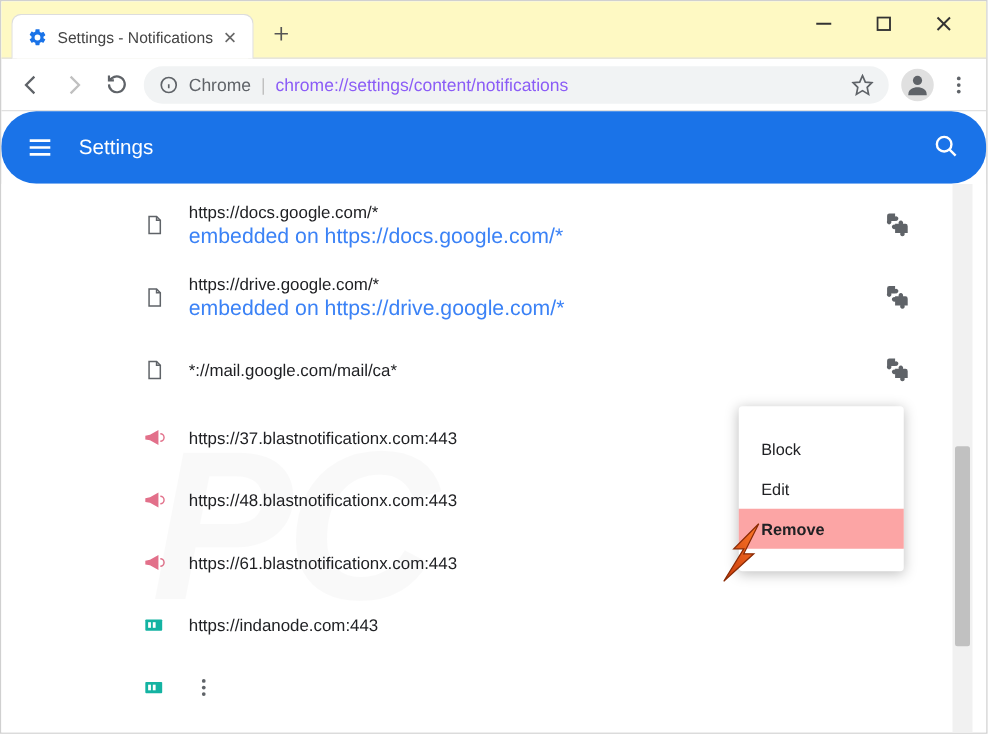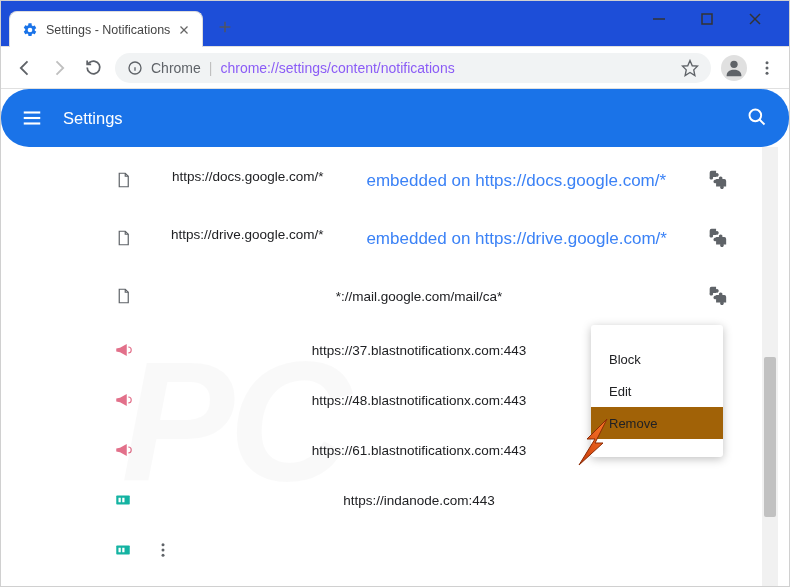--- a/index.html
+++ b/index.html
@@ -1,19 +1,19 @@
 <!DOCTYPE html>
 <html><head>
 <meta charset="utf-8">
 <style>
 * { margin: 0; padding: 0; box-sizing: border-box; font-family: "Segoe UI", Arial, sans-serif; }
 body { width: 790px; height: 587px; background: #fff; position: relative; overflow: hidden; border: 1px solid #d0d0d0; }
 
 
-.titlebar { height: 46px; background: #1d4ed8; display: flex; align-items: flex-start; border-bottom: 1px solid #e0e0e0; }
+.titlebar { height: 46px; background: #fef9c3; display: flex; align-items: flex-start; border-bottom: 1px solid #e0e0e0; }
 .tab { display: flex; align-items: center; height: 36px; margin-top: 10px; margin-left: 8px; padding: 0 12px; background: #fff; border-top-left-radius: 8px; border-top-right-radius: 8px; border: 1px solid #ddd; border-bottom: none; gap: 8px; font-size: 12.5px; color: #444; }
 .tab .favicon { width: 16px; height: 16px; color: #1a73e8; }
 .tab .close { width: 12px; height: 12px; color: #666; }
 .newtab { width: 28px; height: 28px; margin-top: 12px; margin-left: 8px; display: flex; align-items: center; justify-content: center; color: #555; font-size: 18px; }
 .window-controls { margin-left: auto; display: flex; gap: 28px; padding: 8px 24px 0 0; }
 .window-controls div { width: 20px; height: 20px; display: flex; align-items: center; justify-content: center; font-size: 16px; color: #333; }
 
 
 .toolbar { height: 42px; display: flex; align-items: center; padding: 0 12px; gap: 10px; border-bottom: 1px solid #e0e0e0; justify-content: center; }
 .nav-btn { width: 24px; height: 24px; display: flex; align-items: center; justify-content: center; color: #5f6368; }
@@ -34,29 +34,29 @@
 .search-icon { margin-left: auto; width: 22px; height: 22px; }
 
 
 .content { position: absolute; top: 146px; left: 0; right: 0; bottom: 0; overflow: hidden; background: #fff;}
 .scrollbar { position: absolute; right: 11px; top: 0; bottom: 0; width: 16px; background: #f1f1f1;}
 .scrollbar .thumb { position: absolute; right: 2px; left: 2px; top: 210px; height: 160px; background: #c1c1c1; border-radius: 2px;}
 .site-list { padding: 4px 60px 0 112px; }
 .site-row { display: flex; align-items: center; height: 50px; gap: 18px; }
 .site-row.tall { height: 58px; }
 .site-icon { width: 20px; height: 20px; flex-shrink: 0; display:flex; align-items:center; justify-content:center; }
-.site-text { flex: 1; display: flex; flex-direction: row; justify-content: center; gap: 43px; }
+.site-text { flex: 1; display: flex; flex-direction: column; justify-content: flex-start; }
 .site-url { font-size: 13.5px; color: #202124; }
 .site-sub { font-size: 17px; color: #3b82f6; margin-top: 2px;}
 .site-action { width: 24px; height: 24px; color: #5f6368; display:flex; align-items:center; justify-content:center; }
 
 
 .ctx-menu { position: absolute; left: 590px; top: 324px; width: 132px; background: #fff; box-shadow: 0 2px 10px rgba(0,0,0,0.25); border-radius: 3px; padding: 18px 0; z-index: 10;}
 .ctx-item { height: 32px; display: flex; align-items: center; padding: 0 18px; font-size: 13px; color: #202124;}
-.ctx-item.highlight { background: #a16207; }
+.ctx-item.highlight { background: #fca5a5; font-weight: bold; }
 
 
 .arrow-cursor { position: absolute; left: 564px; top: 414px; z-index: 20; }
 
 
 .watermark { position: absolute; left: 120px; top: 176px; font-size: 170px; font-weight: 700; color: rgba(0,0,0,0.025); letter-spacing: -6px; pointer-events:none; z-index:0; font-style: italic;}
 
 svg { display: block; }
 </style>
 </head>

